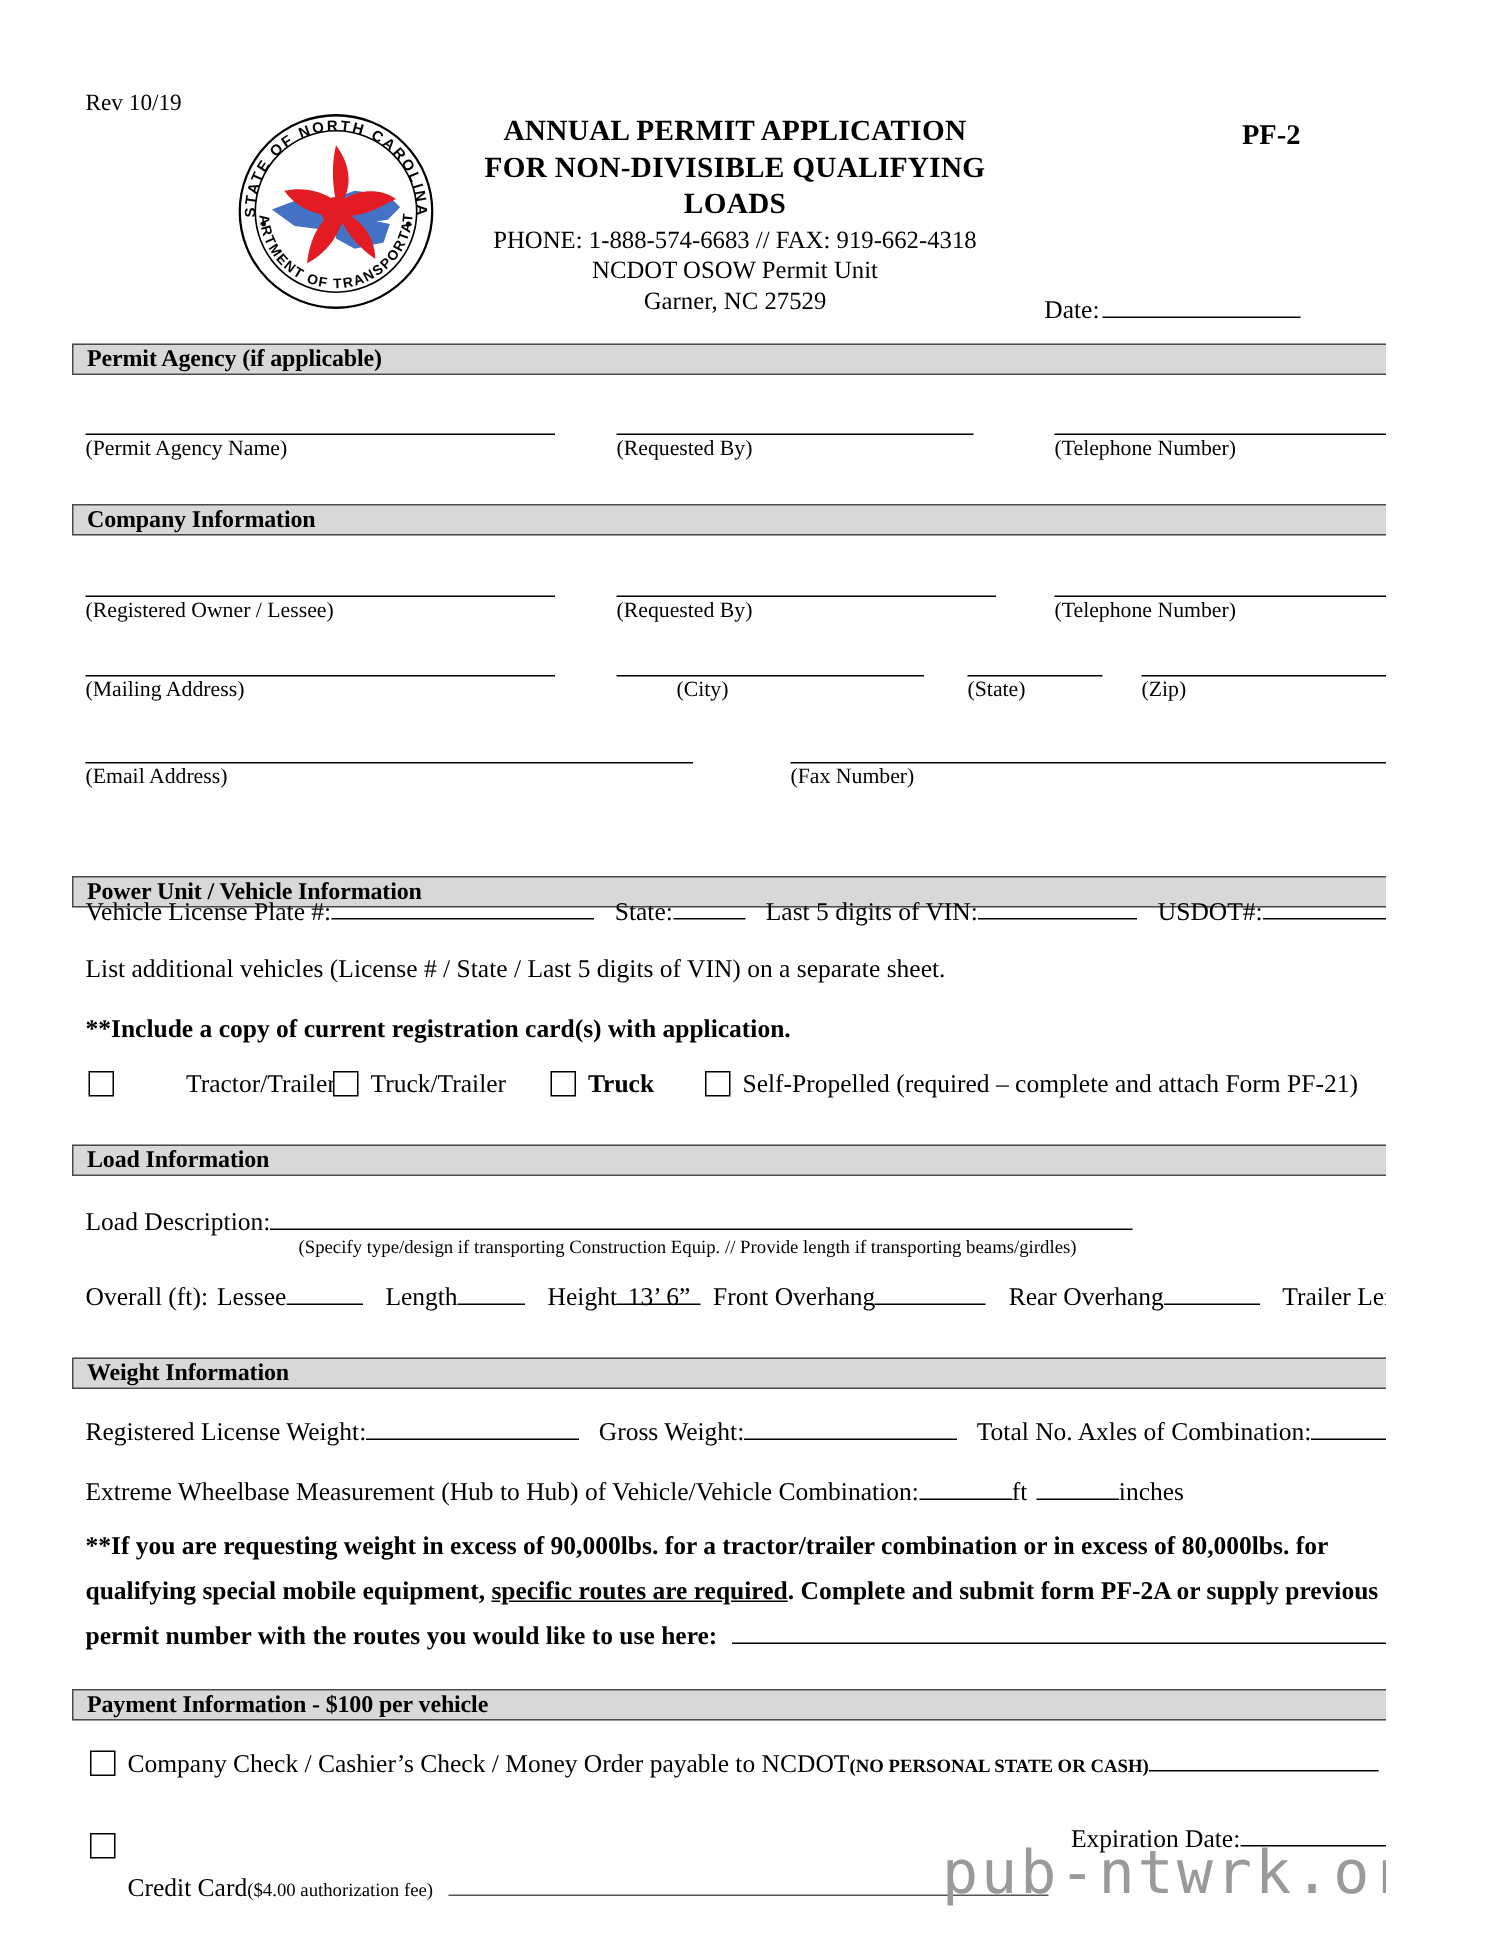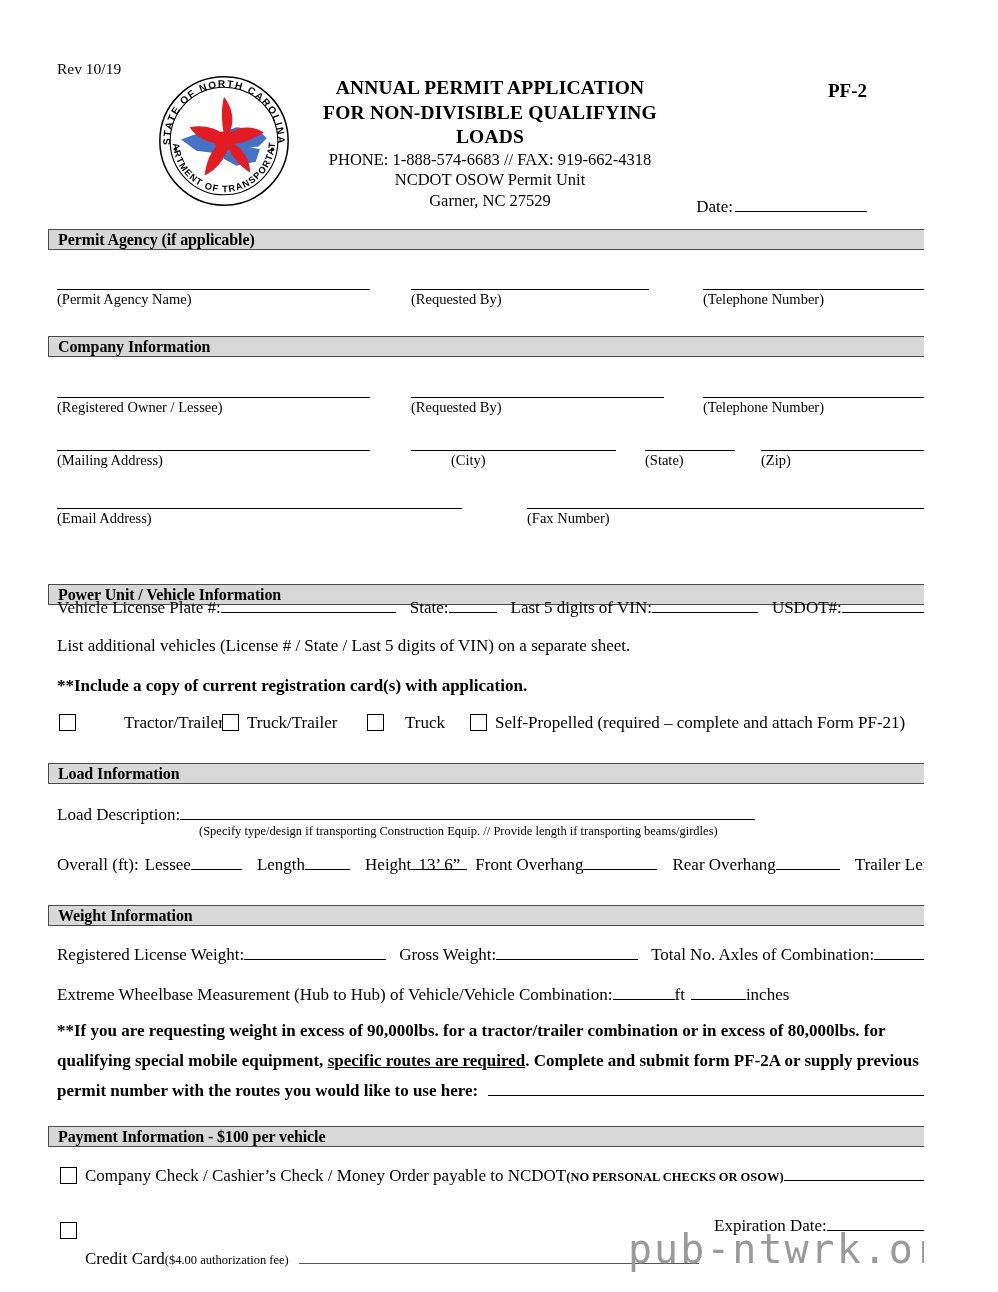--- a/index.html
+++ b/index.html
@@ -264,21 +264,21 @@
 
   <div class="txt-bold" style="left:57px; top:676px;">**Include a copy of current registration card(s) with application.</div>
 
   <div class="cbx" style="left:59px; top:714px;"></div>
   <div class="txt" style="left:84px; top:713px;margin-left:40px;">Tractor/Trailer</div>
 
   <div class="cbx" style="left:222px; top:714px;"></div>
   <div class="txt" style="left:247px; top:713px;">Truck/Trailer</div>
 
   <div class="cbx" style="left:367px; top:714px;"></div>
-  <div class="txt" style="left:405px; top:713px;">Truck</div>
+  <div class="txt" style="left:392px; top:713px;font-weight:bold;">Truck</div>
 
   <div class="cbx" style="left:470px; top:714px;"></div>
   <div class="txt" style="left:495px; top:713px;">Self-Propelled (required – complete and attach Form PF-21)</div>
 
   <div class="sec-bar" style="top:763px;">Load Information</div>
 
   <div class="row" style="left:57px; top:805px;">
     <span>Load Description:</span>
       <span class="rule" style="width:575px;"></span>
   </div>
@@ -338,21 +338,21 @@
     <span>permit number with the routes you would like to use here:</span>
     <span style="width:10px;"></span>
       <span class="rule" style="width:443px;"></span>
   </div>
 
   <div class="sec-bar" style="top:1126px;">Payment Information - $100 per vehicle</div>
 
   <div class="cbx" style="left:60px; top:1167px;"></div>
   <div class="row" style="left:85px; top:1166px;">
     <span>Company Check / Cashier’s Check / Money Order payable to NCDOT </span>
-      <span class="txt-small" style="position:static; font-variant:small-caps; font-weight:bold;">(NO PERSONAL CHECKS OR OSOW)</span>
+      <span class="txt-small" style="position:static; font-variant:small-caps; font-weight:bold;">(NO PERSONAL STATE OR CASH)</span>
       <span class="rule" style="width:153px;"></span>
   </div>
 
   <div class="cbx" style="left:60px; top:1222px;"></div>
   <div class="row" style="left:85px; top:1221px;margin-top:28px;">
     <span>Credit Card </span>
       <span class="txt-small" style="position:static;">($4.00 authorization fee)</span>
     <span style="width:10px;"></span>
       <span class="rule" style="width:400px; border-bottom-color:#555;"></span>
   </div>

